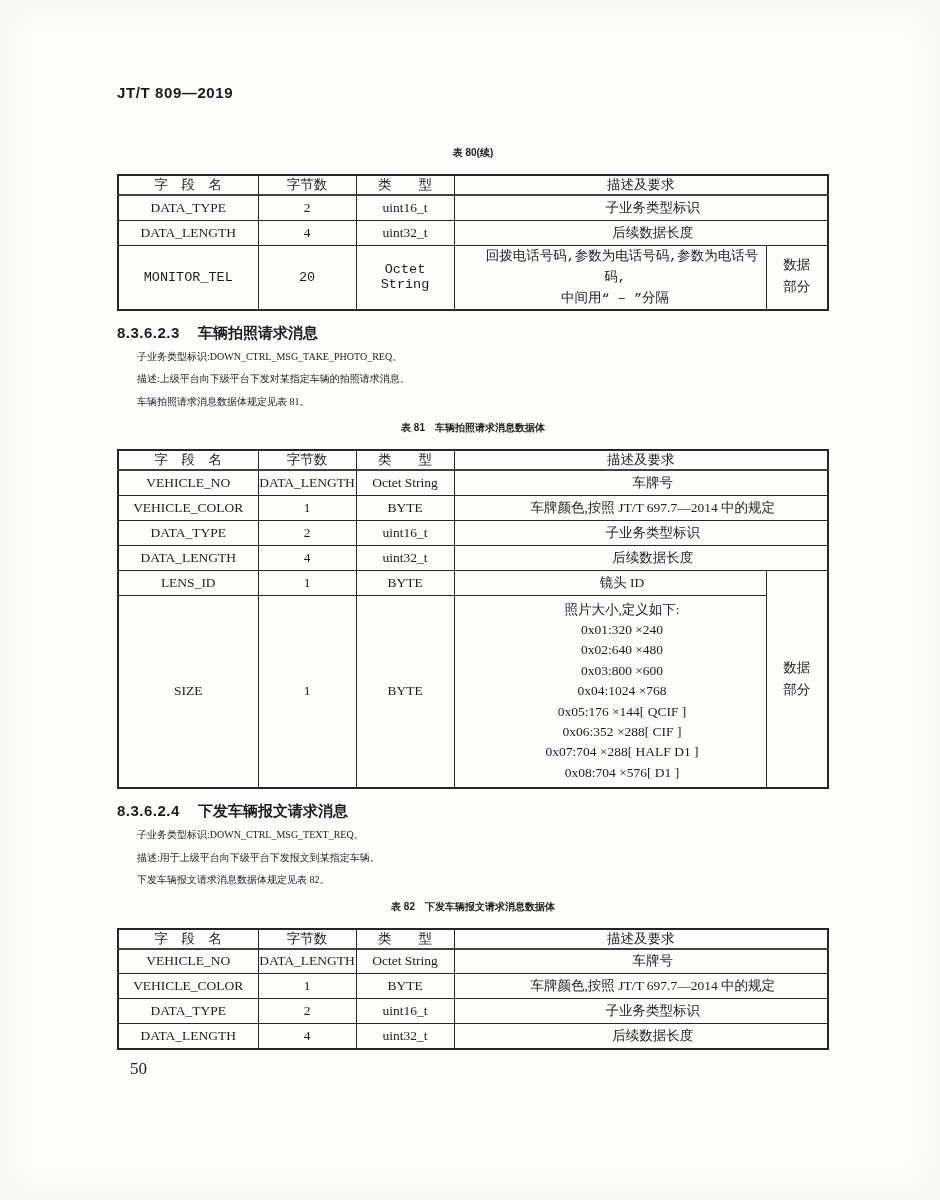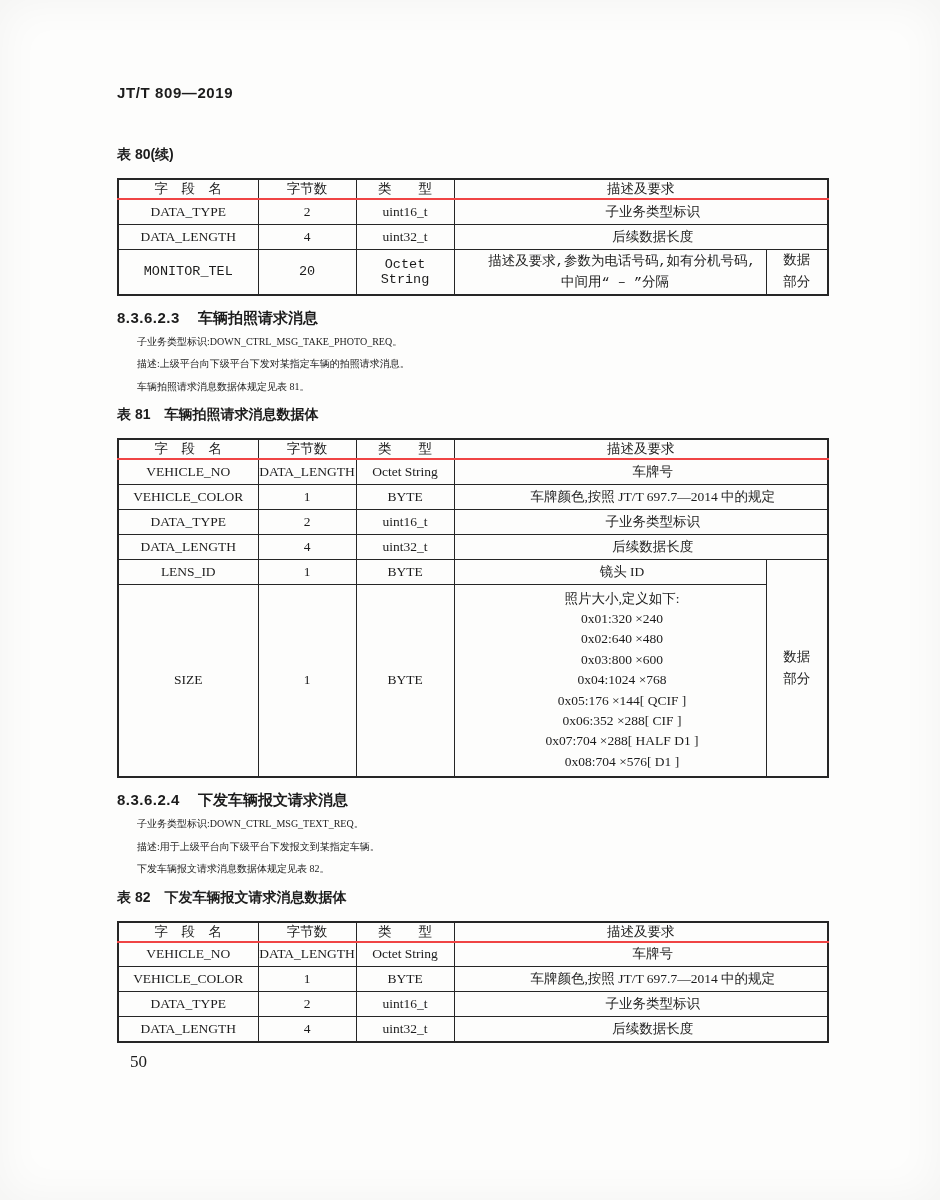--- a/index.html
+++ b/index.html
@@ -18,45 +18,45 @@
     overflow: hidden;
   }
   .running-header {
     padding-top: 84px;
     font-family: "Liberation Sans", sans-serif;
     font-weight: bold;
     font-size: 15px;
     letter-spacing: 0.6px;
   }
   .tbl-caption {
-    text-align: left;
+    text-align: center;
     font-family: "Liberation Sans", sans-serif;
     font-weight: bold;
-    font-size: 14px;
+    font-size: 10px;
   }
   .cap80 { margin-top: 45px; }
   .cap81, .cap82 { margin-top: 8px; }
   table.spec {
     width: 100%;
     margin-top: 14px;
     border-collapse: collapse;
     table-layout: fixed;
     border: 2px solid #262626;
     font-size: 13.5px;
   }
   table.spec th, table.spec td {
     border: 1px solid #262626;
     text-align: center;
     vertical-align: middle;
     font-weight: normal;
     overflow: hidden;
   }
   table.spec thead th {
     height: 18px;
-    border-bottom: 2px solid #ef4444;
+    border-bottom: 2px solid #404040;
   }
   tr.h-std { height: 25px; }
   tr.h-tel { height: 40px; font-family: Liberation Mono, monospace; }
   tr.h-size { height: 185px; }
   td.desc {
     text-align: left;
     padding-left: 24px;
   }
   td.desc-wrap {
     text-align: left;
@@ -131,21 +131,21 @@
       <tr class="h-std">
         <td>DATA_LENGTH</td>
         <td>4</td>
         <td>uint32_t</td>
         <td class="desc" colspan="2">后续数据长度</td>
       </tr>
       <tr class="h-tel">
         <td>MONITOR_TEL</td>
         <td>20</td>
         <td>Octet String</td>
-        <td class="desc-wrap">描述及要求,参数为电话号码,如有分机号码,
+        <td class="desc-wrap">回拨电话号码,参数为电话号码,参数为电话号码,
 中间用“ – ”分隔</td>
         <td class="note">数据
 部分</td>
       </tr>
     </tbody>
   </table>
 
   <div class="section-head">
     <span class="num">8.3.6.2.3</span><span>车辆拍照请求消息</span>
   </div>

